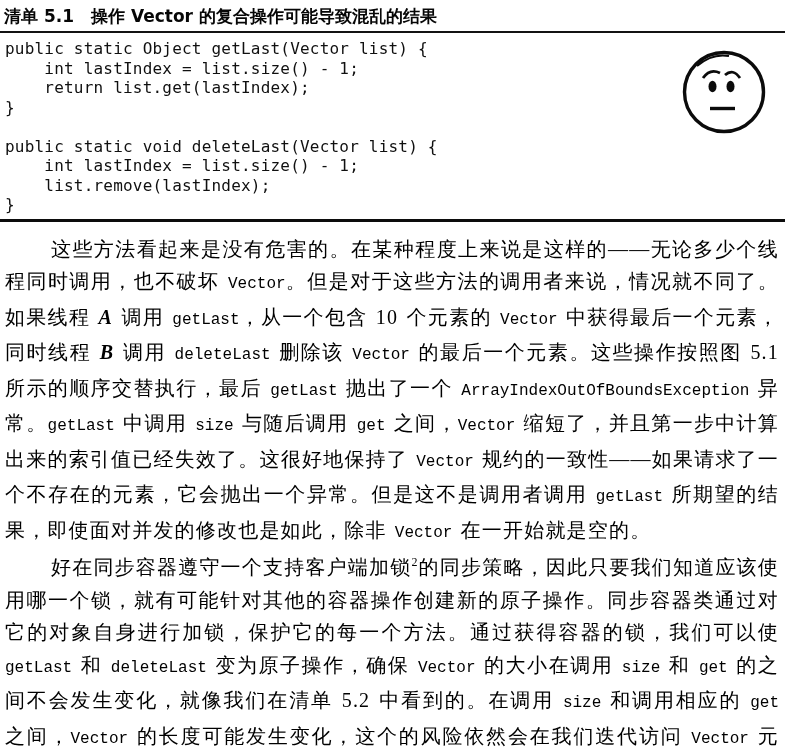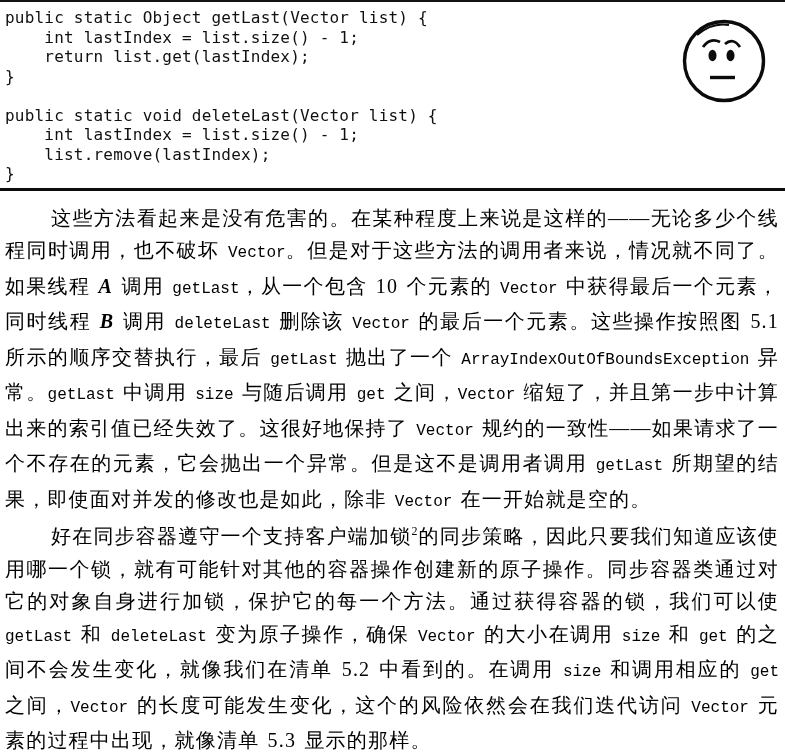--- a/index.html
+++ b/index.html
@@ -71,20 +71,23 @@
     vertical-align: super;
     font-size: 12px;
     line-height: 0;
   }
 </style>
 </head>
 <body>
 
 <div class="page">
 
+  <div class="listing-header">
+    <span class="listing-label">清单 5.1</span><span class="listing-title">操作 Vector 的复合操作可能导致混乱的结果</span>
+  </div>
 
   <div class="rule rule-top"></div>
 
   <div class="code-area">
     <pre class="code">public static Object getLast(Vector list) {
     int lastIndex = list.size() - 1;
     return list.get(lastIndex);
 }
 
 public static void deleteLast(Vector list) {

